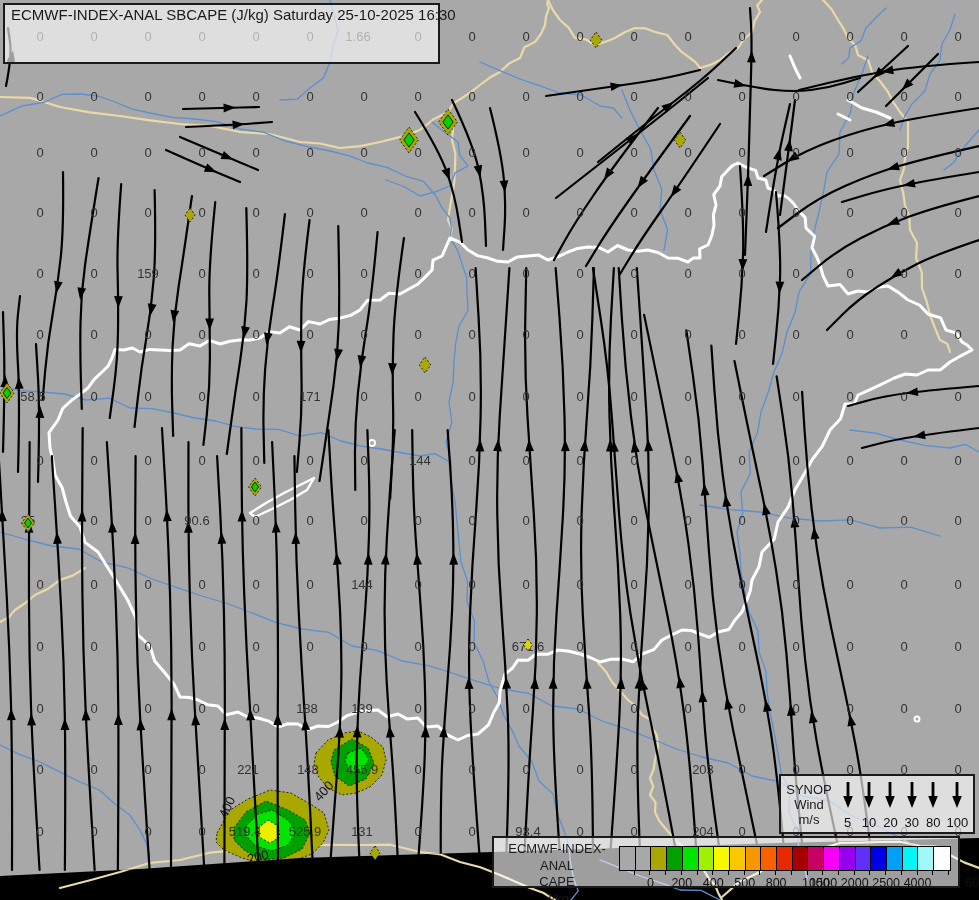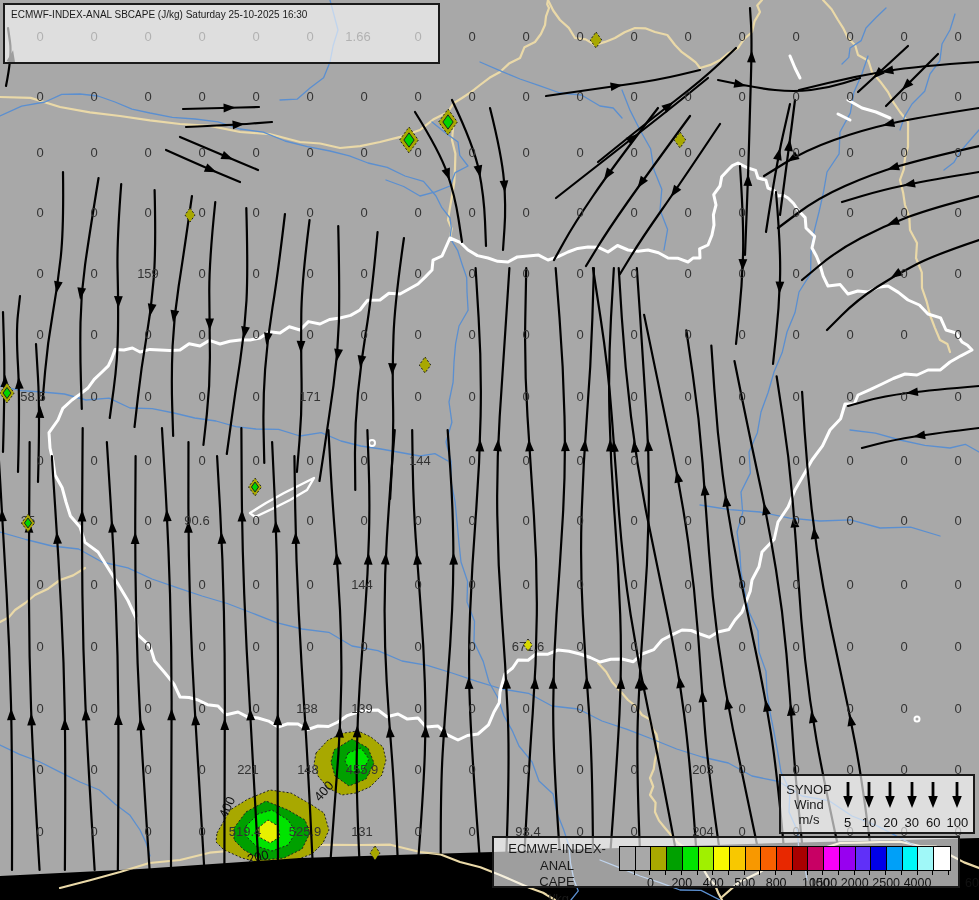--- a/index.html
+++ b/index.html
@@ -2,21 +2,21 @@
 <html><head>
 <meta charset="utf-8">
 <style>
   html,body{margin:0;padding:0;background:#777;}
   #stage{position:relative;width:979px;height:900px;overflow:hidden;
          background:#a8a8a8;font-family:"Liberation Sans",sans-serif;}
   #map{position:absolute;left:0;top:0;}
   .overlay-box{position:absolute;background:rgba(255,255,255,0.62);
                border:2px solid #1a1a1a;box-sizing:border-box;color:#1a1a1a;}
   #title-box{left:3px;top:3px;width:437px;height:61px;padding:1px 6px;}
-  #title-box div{font-size:10px;line-height:18.6px;white-space:nowrap;}
+  #title-box div{font-size:15px;line-height:18.6px;white-space:nowrap;}
   #synop-box{left:779px;top:774px;width:196px;height:60px;display:flex;}
   .synop-left{width:56px;display:flex;flex-direction:column;align-items:center;
               justify-content:center;font-size:13px;line-height:15px;}
   .synop-arrows{flex:1;display:flex;align-items:stretch;justify-content:space-around;padding:4px 2px 2px 0;}
   .synop-col{display:flex;flex-direction:column;align-items:center;justify-content:space-between;}
   .synop-col .spd{font-size:13px;color:#111;}
   #cape-box{left:492px;top:836px;width:468px;height:52px;}
   .cape-title{position:absolute;left:4px;top:3px;width:118px;text-align:center;
               font-size:13px;line-height:16.5px;}
   #cape-bar{position:absolute;left:125px;top:8px;width:330px;height:23px;
@@ -617,21 +617,21 @@
             <line x1="8" y1="2" x2="8" y2="18" stroke="#000" stroke-width="2.8"></line>
             <polygon points="8,28 3.2,16 12.8,16" fill="#000"></polygon>
           </svg>
           <div class="spd">30</div>
         </div>
         <div class="synop-col">
           <svg width="16" height="30" viewBox="0 0 16 30">
             <line x1="8" y1="2" x2="8" y2="18" stroke="#000" stroke-width="2.8"></line>
             <polygon points="8,28 3.2,16 12.8,16" fill="#000"></polygon>
           </svg>
-          <div class="spd">60</div>
+          <div class="spd">80</div>
         </div>
         <div class="synop-col">
           <svg width="16" height="30" viewBox="0 0 16 30">
             <line x1="8" y1="2" x2="8" y2="18" stroke="#000" stroke-width="2.8"></line>
             <polygon points="8,28 3.2,16 12.8,16" fill="#000"></polygon>
           </svg>
           <div class="spd">100</div>
         </div>
       </div>
   </div>

